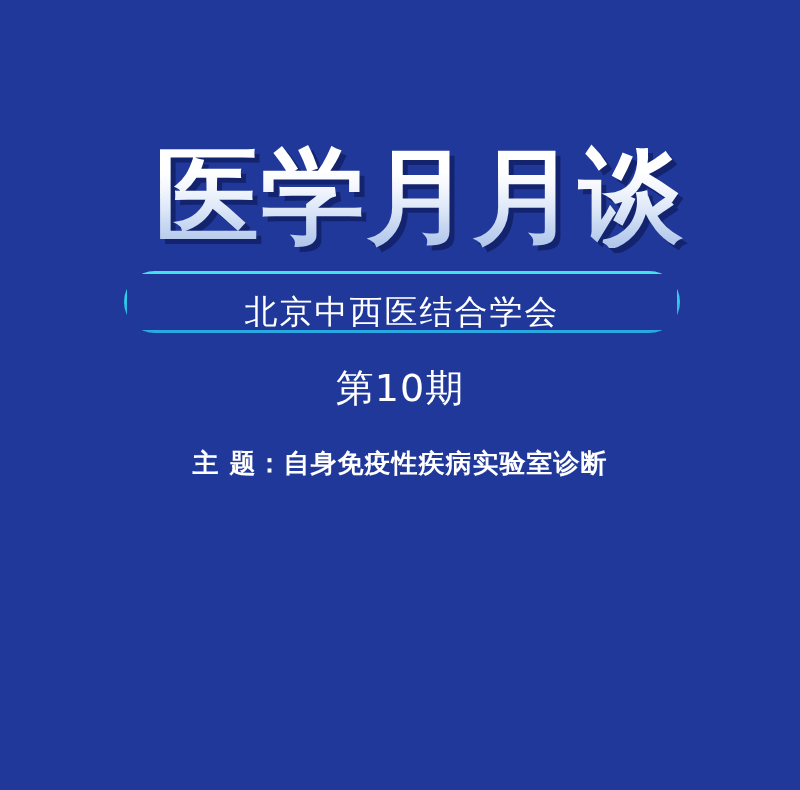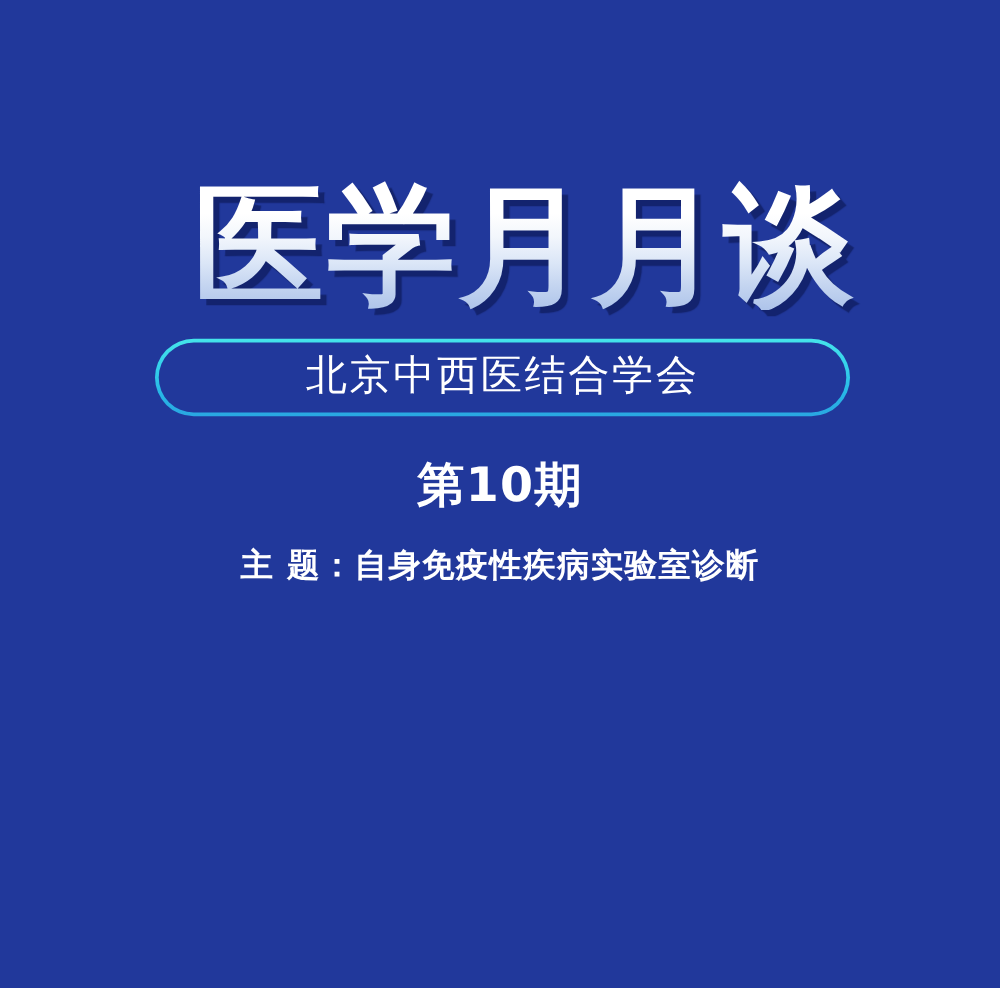--- a/index.html
+++ b/index.html
@@ -75,24 +75,24 @@
         #35d2ec 35%,
         #27b6e6 72%,
         #2aa7e2 100%);
     display: flex;
     align-items: center;
     justify-content: center;
   }
   .pill-inner {
     width: 100%;
     height: 100%;
-    border-radius: 28px;
+    border-radius: 5px;
     background: #21389B;
     display: flex;
-    align-items: center;
+    align-items: flex-end;
     justify-content: center;
   }
   .pill-text {
     font-family: "Liberation Serif", "DejaVu Serif", serif;
     font-size: 33px;
     font-weight: 400;
     color: #ffffff;
     letter-spacing: 2px;
     white-space: nowrap;
     line-height: 1;
@@ -104,32 +104,32 @@
   .issue-wrap {
     position: absolute;
     left: 0;
     top: 368px;
     width: 800px;
     text-align: center;
   }
   .issue-number {
     font-family: "DejaVu Sans", "Liberation Sans", sans-serif;
     font-size: 38px;
-    font-weight: 700;
+    font-weight: 400;
     color: #ffffff;
     letter-spacing: 1px;
     line-height: 1.1;
     white-space: nowrap;
   }
 
   
   .topic-wrap {
     position: absolute;
     left: 0;
-    top: 438px;
+    top: 448px;
     width: 800px;
     text-align: center;
   }
   .topic-text {
     font-family: "DejaVu Serif", "Liberation Serif", serif;
     font-size: 26px;
     font-weight: 700;
     color: #ffffff;
     letter-spacing: 1px;
     line-height: 1.2;

